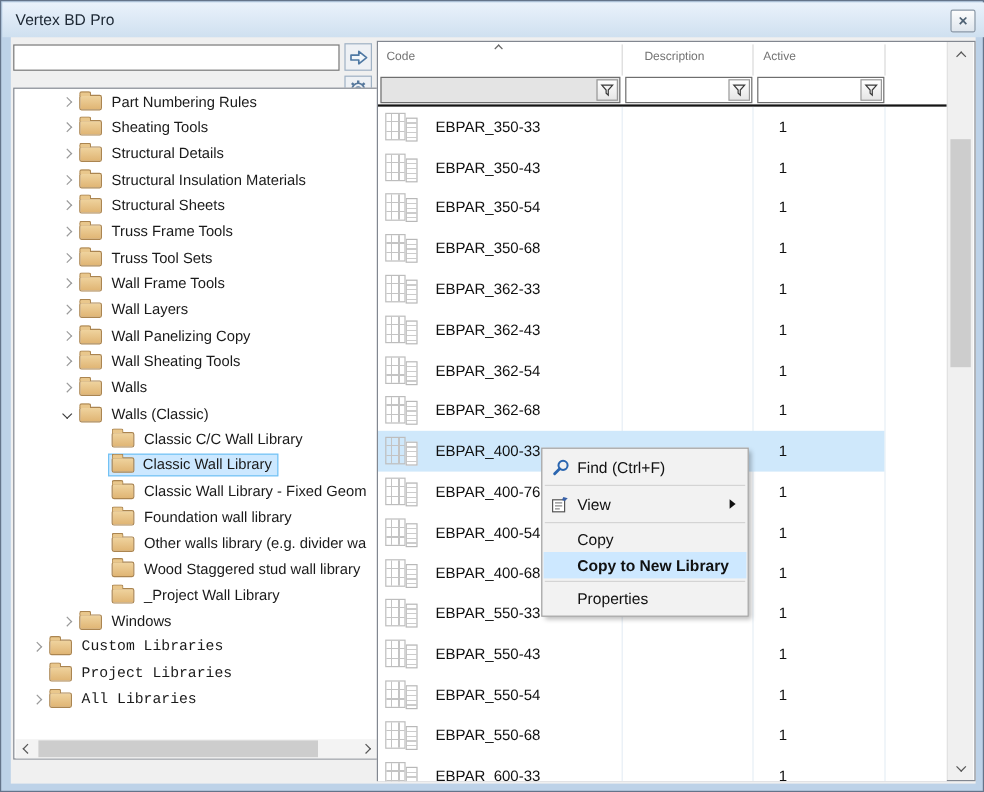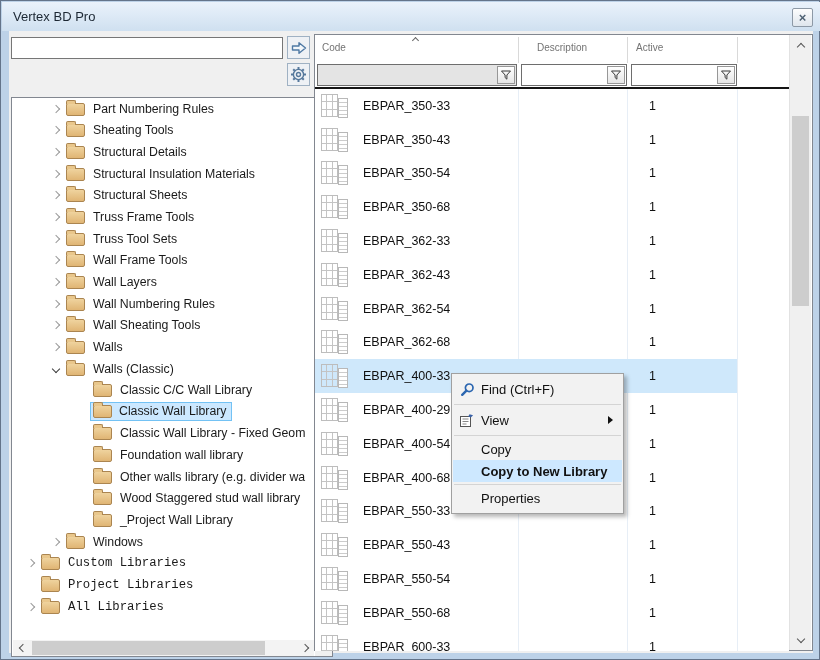--- a/index.html
+++ b/index.html
@@ -17,21 +17,21 @@
   .closebtn .x{font-size:13px;font-weight:bold;color:#4f6274;line-height:1;margin-top:-1px;}
 
   .content{position:absolute;left:8px;top:30px;width:804px;height:622px;background:#f0f0f0;}
 
   
   .searchbox{position:absolute;left:2px;top:6px;width:272px;height:22px;border:1px solid #767676;background:#fff;font-size:12px;padding:0 4px;outline:none;}
   .sqbtn{position:absolute;left:278px;width:23px;height:23px;border:1px solid #9fb1c3;background:#eef1f5;display:flex;align-items:center;justify-content:center;}
   .gobtn{top:5px;}
   .gearbtn{top:32px;}
 
-  .tree{position:absolute;left:2px;top:66px;width:322px;height:560px;background:#ffffff;border:1px solid #828790;}
+  .tree{position:absolute;left:2px;top:42px;width:322px;height:560px;background:#ffffff;border:1px solid #828790;}
   .titems{position:absolute;left:1px;top:0px;right:18px;bottom:17px;overflow:hidden;}
   .ti{display:flex;align-items:center;height:21.65px;white-space:nowrap;}
   .lvl0{padding-left:8px;font-family:Liberation Mono, monospace;}
   .lvl1{padding-left:33px;}
   .lvl2{padding-left:80px;}
   .chev{width:20px;display:inline-flex;align-items:center;justify-content:center;flex:none;}
   .chev i{width:6px;height:6px;display:block;border-right:1.5px solid #9a9a9a;border-bottom:1.5px solid #9a9a9a;}
   .c-right i{transform:rotate(-45deg);}
   .c-down i{transform:rotate(45deg);border-color:#3c3c3c;}
   .fold{position:relative;width:19px;height:13px;flex:none;background:linear-gradient(#efd39e,#e0b574);border:1px solid #ab8550;border-radius:2px;margin-right:8px;margin-top:1px;}
@@ -203,21 +203,21 @@
               <i></i>
             </span>
             <span class="fold"></span>
             <span class="tlabel">Wall Layers</span>
           </div>
         <div class="ti lvl1">
             <span class="chev c-right">
               <i></i>
             </span>
             <span class="fold"></span>
-            <span class="tlabel">Wall Numbering Rules</span>
+            <span class="tlabel">Wall Panelizing Copy</span>
           </div>
         <div class="ti lvl1">
             <span class="chev c-right">
               <i></i>
             </span>
             <span class="fold"></span>
             <span class="tlabel">Wall Sheating Tools</span>
           </div>
         <div class="ti lvl1">
             <span class="chev c-right">
@@ -423,21 +423,21 @@
               <span class="doc"></span>
             </span>
             <span class="code">EBPAR_400-33</span>
             <span class="activeval">1</span>
           </div>
         <div class="trow">
             <span class="ricon">
               <span class="grid"></span>
               <span class="doc"></span>
             </span>
-            <span class="code">EBPAR_400-29</span>
+            <span class="code">EBPAR_400-76</span>
             <span class="activeval">1</span>
           </div>
         <div class="trow">
             <span class="ricon">
               <span class="grid"></span>
               <span class="doc"></span>
             </span>
             <span class="code">EBPAR_400-54</span>
             <span class="activeval">1</span>
           </div>

